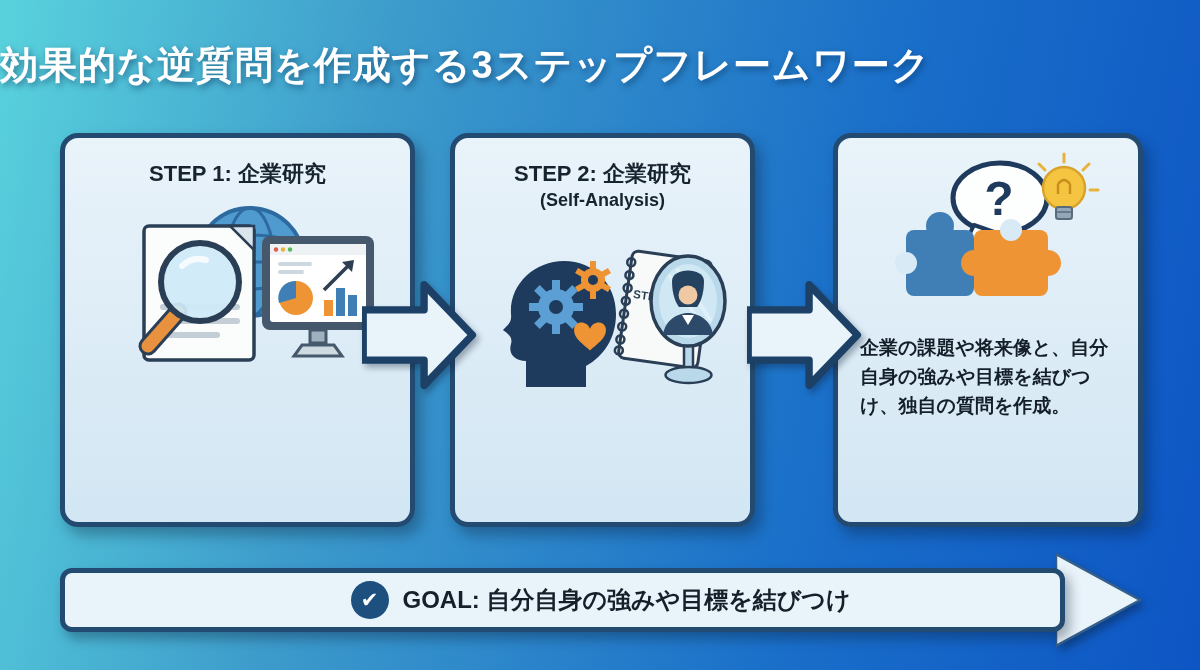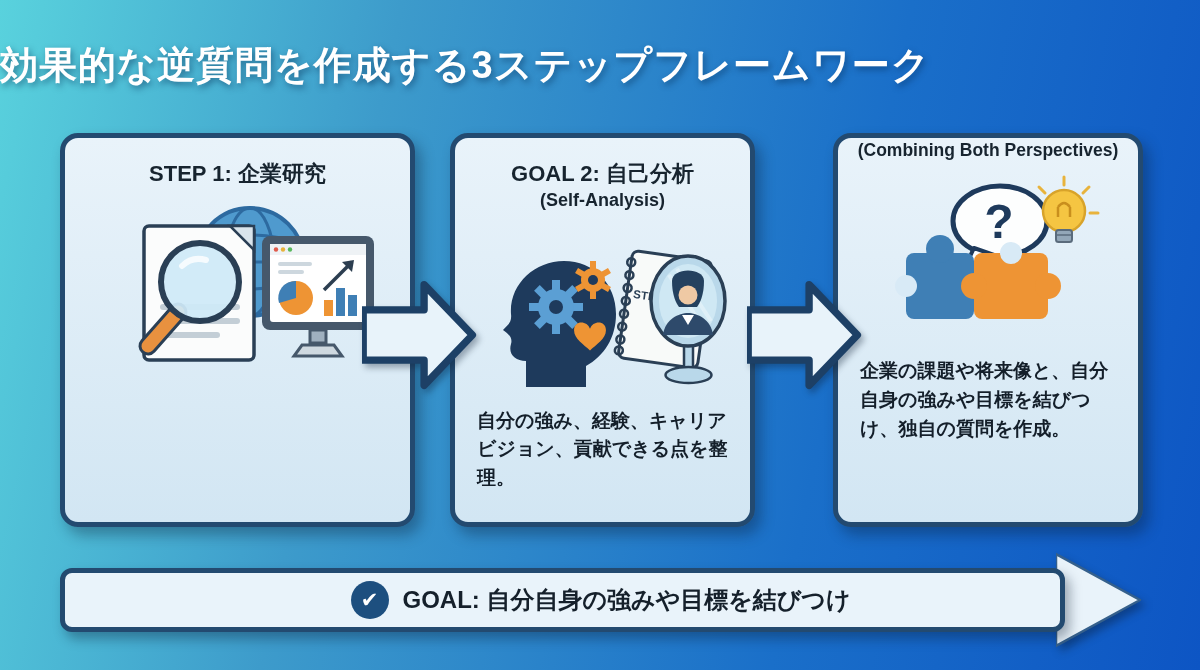--- a/index.html
+++ b/index.html
@@ -119,21 +119,21 @@
         </g>
       </svg>
     </div>
   </div>
 
   <svg class="step-arrow" id="arrow1" viewBox="0 0 112 120">
     <polygon points="0,36 58,36 58,12 104,60 58,108 58,84 0,84" fill="#e8f3fa" stroke="#1d4066" stroke-width="7" stroke-linejoin="round"></polygon>
   </svg>
 
   <div class="card" id="card2">
-    <div class="card-heading">GOAL 2: 自己分析</div>
+    <div class="card-heading">STEP 2: 企業研究</div>
     <div class="card-subheading">(Self-Analysis)</div>
     <div class="icon-area">
       <svg viewBox="0 0 280 170" width="280" height="170">
 
         <g>
           <path d="M63,164 L63,138 C52,138 45,131 48,121 C50,114 45,111 40,107 C45,101 49,100 48,91 C46,62 71,38 101,38 C131,38 153,61 153,91 C153,115 141,133 123,143 L123,164 Z" fill="#1e3a5c"></path>
           <g transform="translate(93,84)">
             <g fill="#5b9fd4">
               <rect x="-4" y="-27" width="8" height="11" transform="rotate(0)"></rect>
               <rect x="-4" y="-27" width="8" height="11" transform="rotate(45)"></rect>
@@ -186,29 +186,27 @@
           <ellipse cx="225" cy="78" rx="37" ry="45" fill="#b9d8ea" stroke="#2a3f55" stroke-width="3.5"></ellipse>
           <ellipse cx="225" cy="78" rx="29" ry="37" fill="#cfe8f4"></ellipse>
           <path d="M206,52 L240,104 M214,46 L248,98" stroke="#e6f4fb" stroke-width="4" opacity="0.7"></path>
           <path d="M209,58 C209,44 241,44 241,58 C241,72 237,80 234,84 L216,84 C213,80 209,72 209,58 Z" fill="#24415f"></path>
           <circle cx="225" cy="72" r="9.5" fill="#efc9a4"></circle>
           <path d="M200,112 C202,96 216,90 225,90 C234,90 248,96 250,112 Z" fill="#2e4a6b"></path>
           <path d="M219,92 L225,102 L231,92 Z" fill="#ffffff"></path>
         </g>
       </svg>
     </div>
-    <div class="card-desc">自分の強み、経験、キャリアビジョン、貢献できる点を整理。</div>
   </div>
 
   <svg class="step-arrow" id="arrow2" viewBox="0 0 112 120">
     <polygon points="0,36 58,36 58,12 104,60 58,108 58,84 0,84" fill="#e8f3fa" stroke="#1d4066" stroke-width="7" stroke-linejoin="round"></polygon>
   </svg>
 
   <div class="card" id="card3">
-    <div class="card-subheading" style="font-size:17.5px">(Combining Both Perspectives)</div>
     <div class="icon-area">
       <svg viewBox="0 0 280 170" width="280" height="170">
 
         <g>
           <ellipse cx="152" cy="48" rx="47" ry="35" fill="#fdfefe" stroke="#1e3a5c" stroke-width="5"></ellipse>
           <path d="M126,75 L114,100 L146,82 Z" fill="#fdfefe" stroke="#1e3a5c" stroke-width="4" stroke-linejoin="round"></path>
           <text x="151" y="65" text-anchor="middle" font-size="48" font-weight="bold" fill="#1e3a5c">?</text>
         </g>
 
         <g transform="translate(216,38)">

